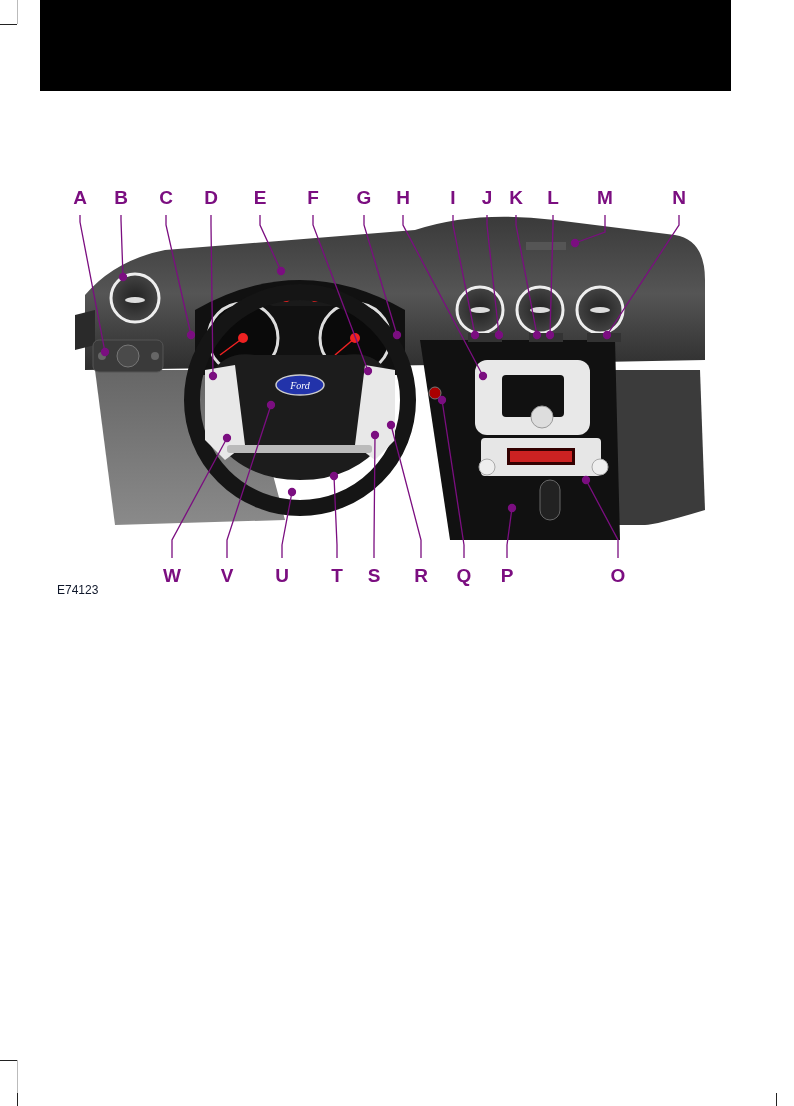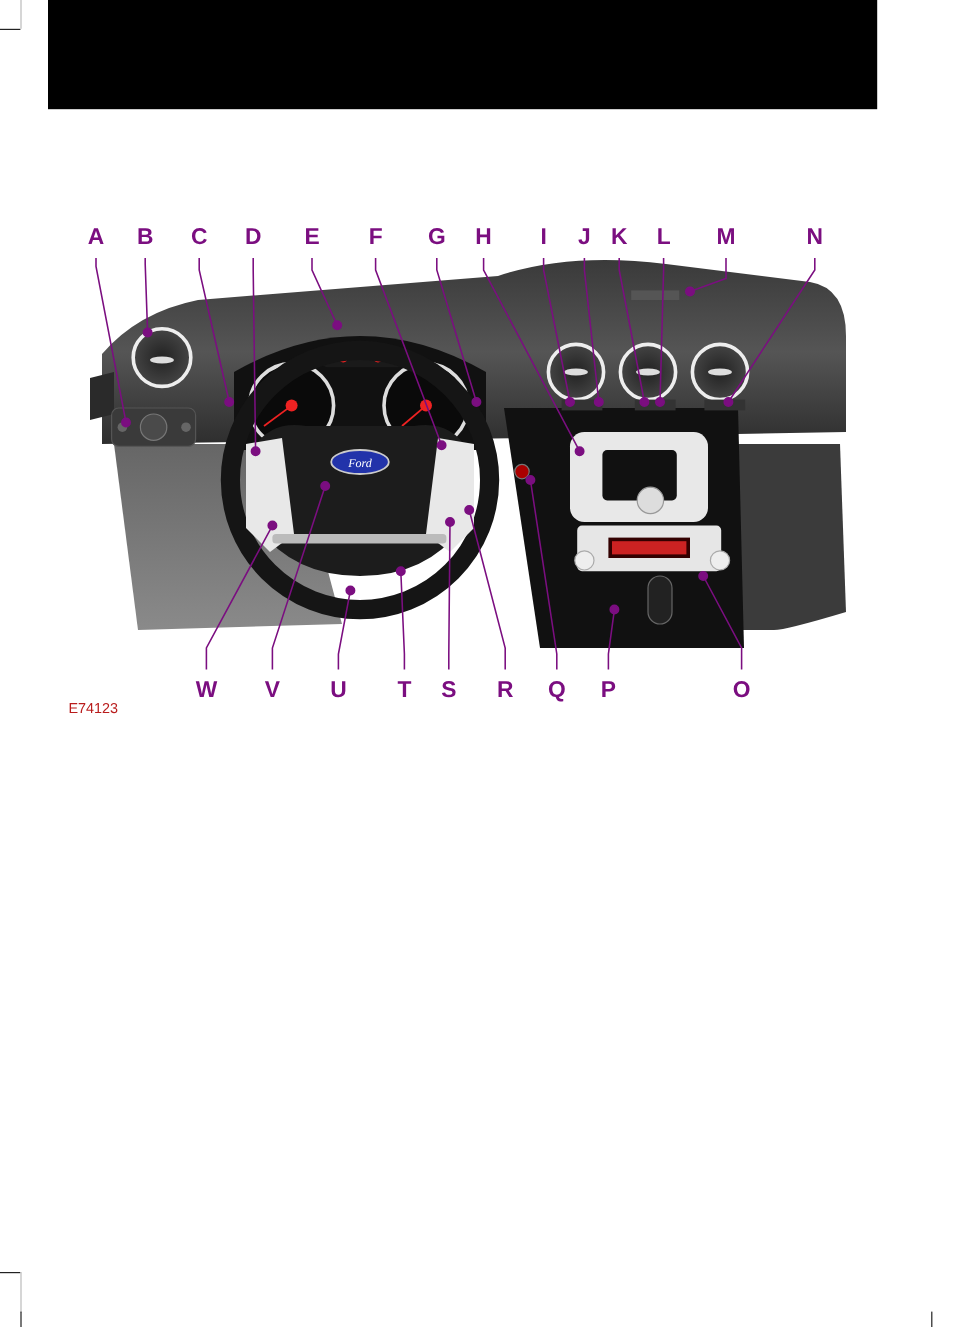--- a/index.html
+++ b/index.html
@@ -2,21 +2,21 @@
 <html><head>
 <meta charset="utf-8">
 <style>
   html, body { margin:0; padding:0; background:#ffffff; }
   body { width:794px; height:1106px; position:relative; overflow:hidden; font-family:"Liberation Sans", sans-serif; }
   .crop { position:absolute; background:#222; }
   .header-bar { position:absolute; left:40px; top:0; width:691px; height:91px; background:#000; }
   .figure { position:absolute; left:55px; top:180px; width:680px; height:420px; }
   .fig-svg { position:absolute; left:0; top:0; }
   .label { position:absolute; font-weight:bold; font-size:19px; color:#7b0e80; transform:translateX(-50%); line-height:1; }
-  .fig-id { position:absolute; left:2px; top:403px; font-size:12px; color:#b91c1c; }
+  .fig-id { position:absolute; left:2px; top:403px; font-size:12px; color:#0f172a; }
 </style>
 </head>
 <body>
 
 <div class="crop" style="left:0;top:24px;width:17px;height:1px;"></div>
 <div class="crop" style="left:17px;top:0;width:1px;height:24px;background:#bbb;"></div>
 <div class="crop" style="left:0;top:1060px;width:17px;height:1px;"></div>
 <div class="crop" style="left:17px;top:1060px;width:1px;height:34px;background:#bbb;"></div>
 <div class="crop" style="left:17px;top:1093px;width:1px;height:13px;"></div>
 <div class="crop" style="left:776px;top:1093px;width:1px;height:13px;"></div>

